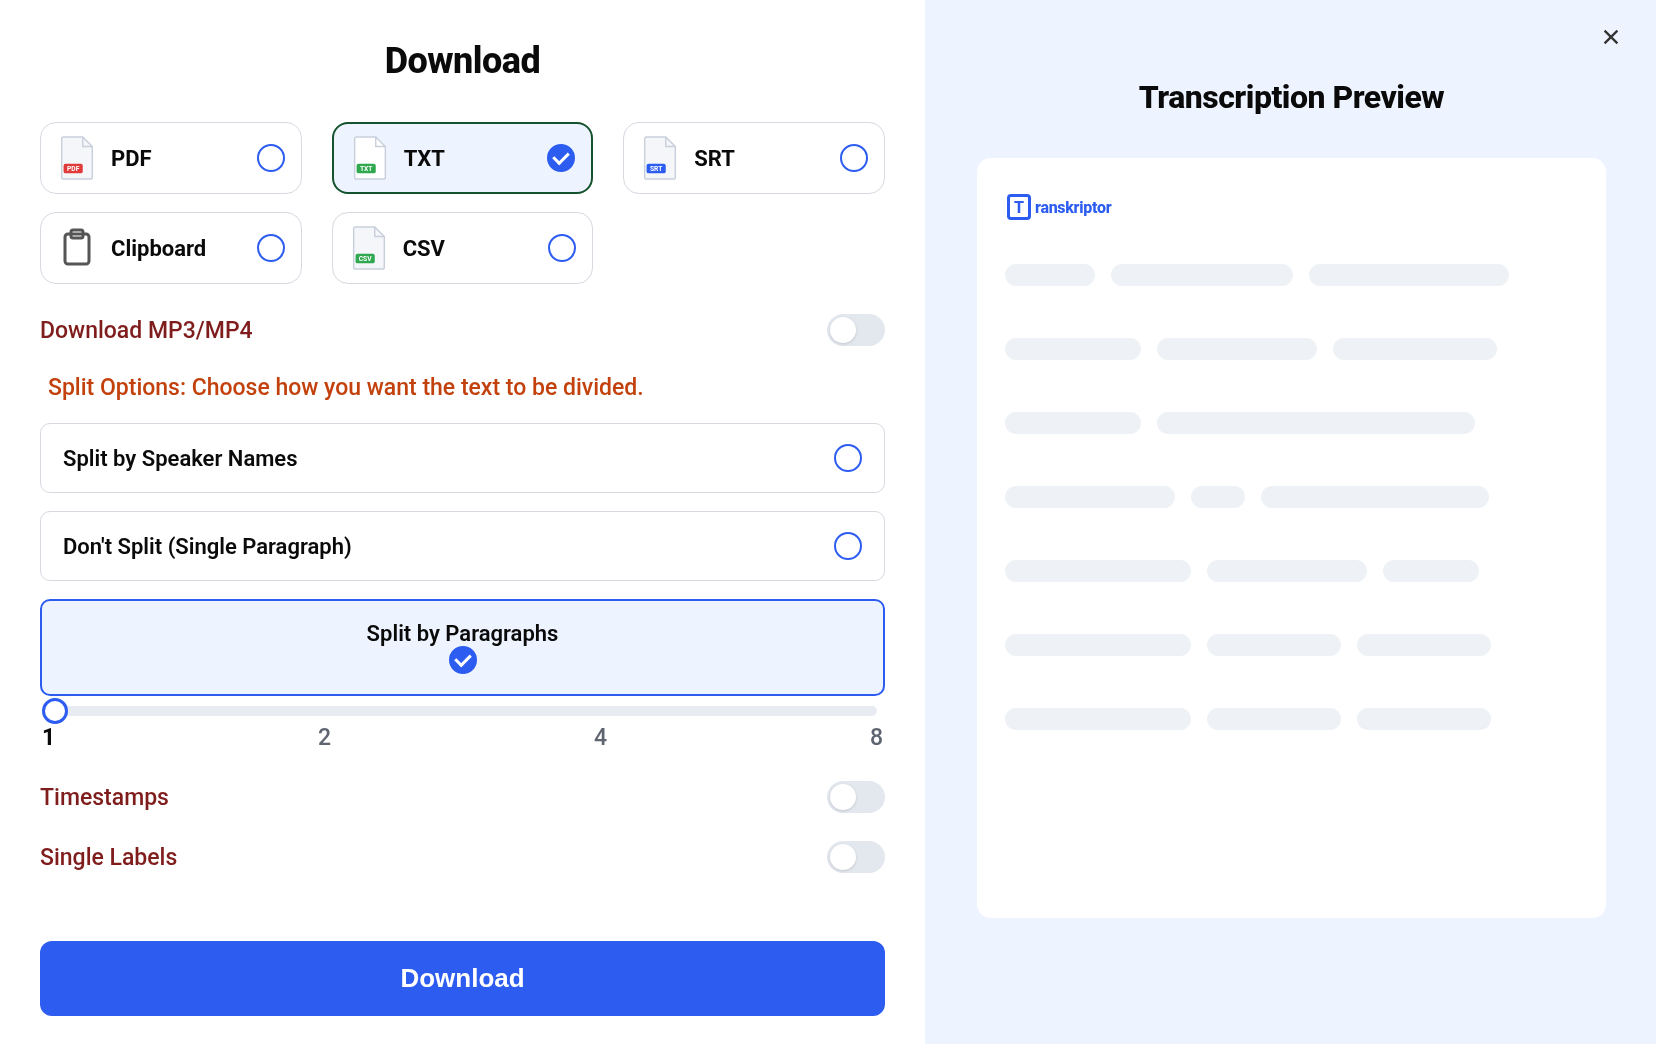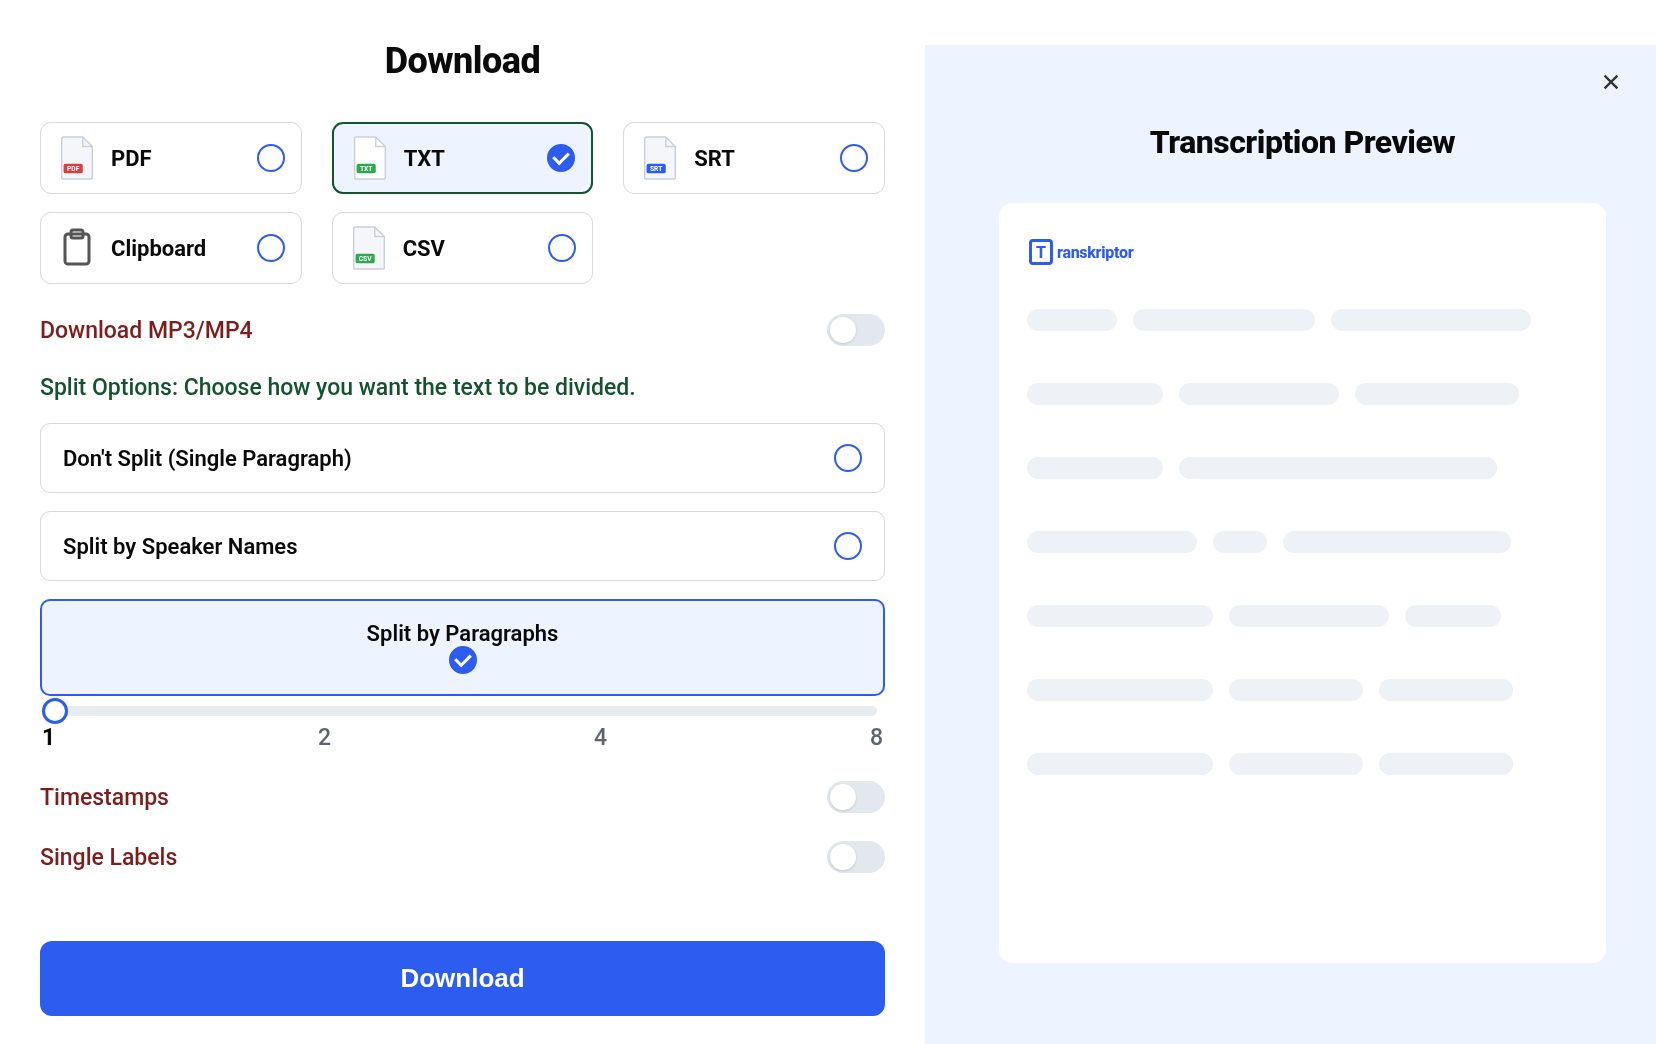--- a/index.html
+++ b/index.html
@@ -13,23 +13,22 @@
     overflow: hidden;
   }
   .left-panel {
     width: 925px;
     padding: 40px 40px 40px 40px;
     background: #fff;
   }
   .right-panel {
     flex: 1;
     background: #eef4ff;
-    padding: 30px 50px 0 74px;
-    position: relative;
-    margin-top: 45px;
+    padding: 30px 50px 0 52px;
+    position: relative;
   }
   .close-btn {
     position: absolute;
     top: 24px;
     right: 30px;
     width: 30px;
     height: 30px;
     cursor: pointer;
     display: flex;
     align-items: center;
@@ -47,21 +46,21 @@
   }
 
   .format-grid {
     display: grid;
     grid-template-columns: repeat(3, 1fr);
     gap: 18px 30px;
     margin-bottom: 30px;
   }
   .format-option {
     border: 1.5px solid #d6d9e0;
-    border-radius: 11px;
+    border-radius: 16px;
     padding: 14px 16px 14px 16px;
     display: flex;
     align-items: center;
     gap: 14px;
     cursor: pointer;
     background: #fff;
     position: relative;
     height: 72px;
   }
   .format-option.selected {
@@ -136,22 +135,23 @@
     background: #fff;
     border-radius: 50%;
     top: 3px;
     left: 3px;
     box-shadow: 0 1px 3px rgba(0,0,0,0.15);
   }
 
   .split-heading {
     font-size: 23px;
     font-weight: 500;
-    color: #14532d;
+    color: #c2410c;
     margin-bottom: 22px;
+    margin-left: 8px;
   }
   .split-option {
     border: 1.5px solid #d6d9e0;
     border-radius: 10px;
     padding: 20px 22px;
     display: flex;
     align-items: center;
     justify-content: space-between;
     cursor: pointer;
     background: #fff;
@@ -344,25 +344,25 @@
   <div class="toggle-row">
     <span class="label">Download MP3/MP4</span>
     <div class="toggle">
         <div class="knob"></div>
       </div>
   </div>
 
   <div class="split-heading">Split Options: Choose how you want the text to be divided.</div>
 
   <div class="split-option">
+    <span class="split-label">Split by Speaker Names</span>
+    <span class="radio"></span>
+  </div>
+  <div class="split-option">
     <span class="split-label">Don't Split (Single Paragraph)</span>
-    <span class="radio"></span>
-  </div>
-  <div class="split-option">
-    <span class="split-label">Split by Speaker Names</span>
     <span class="radio"></span>
   </div>
   <div class="split-option selected">
     <span class="split-label">Split by Paragraphs</span>
     <span class="radio checked"></span>
   </div>
 
   <div class="slider-wrap">
     <div class="slider-track">
       <div class="slider-handle"></div>

